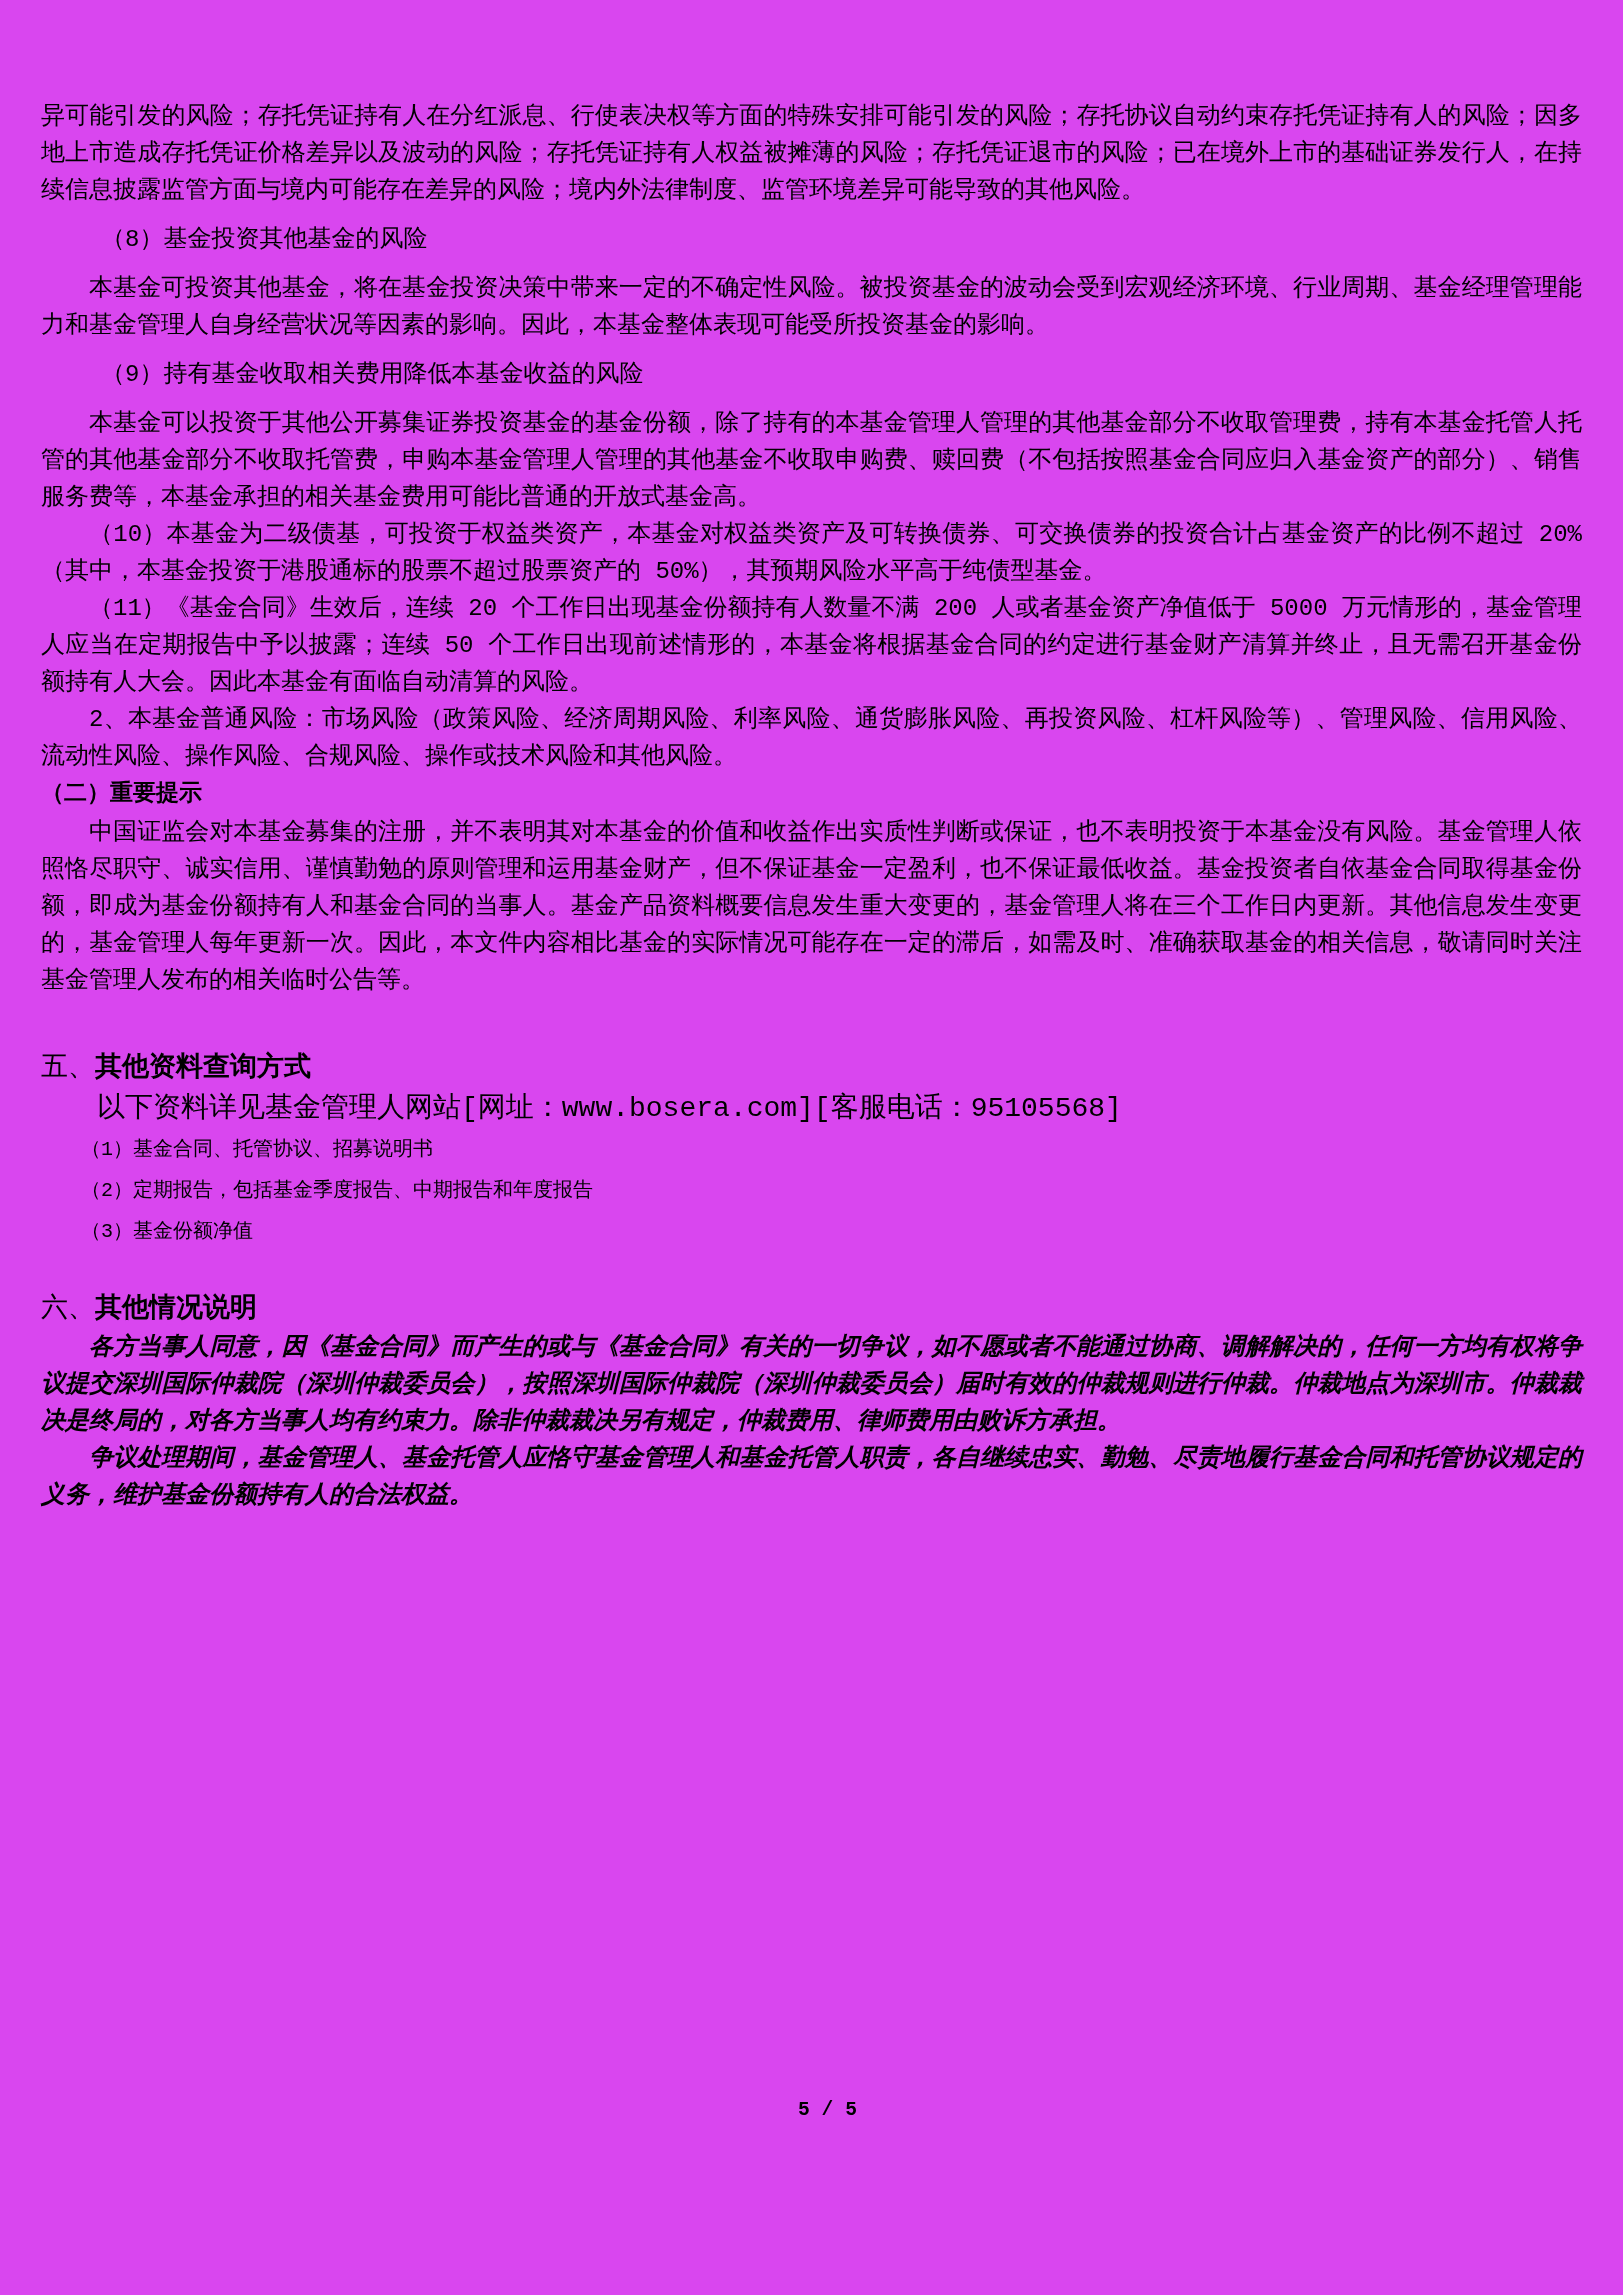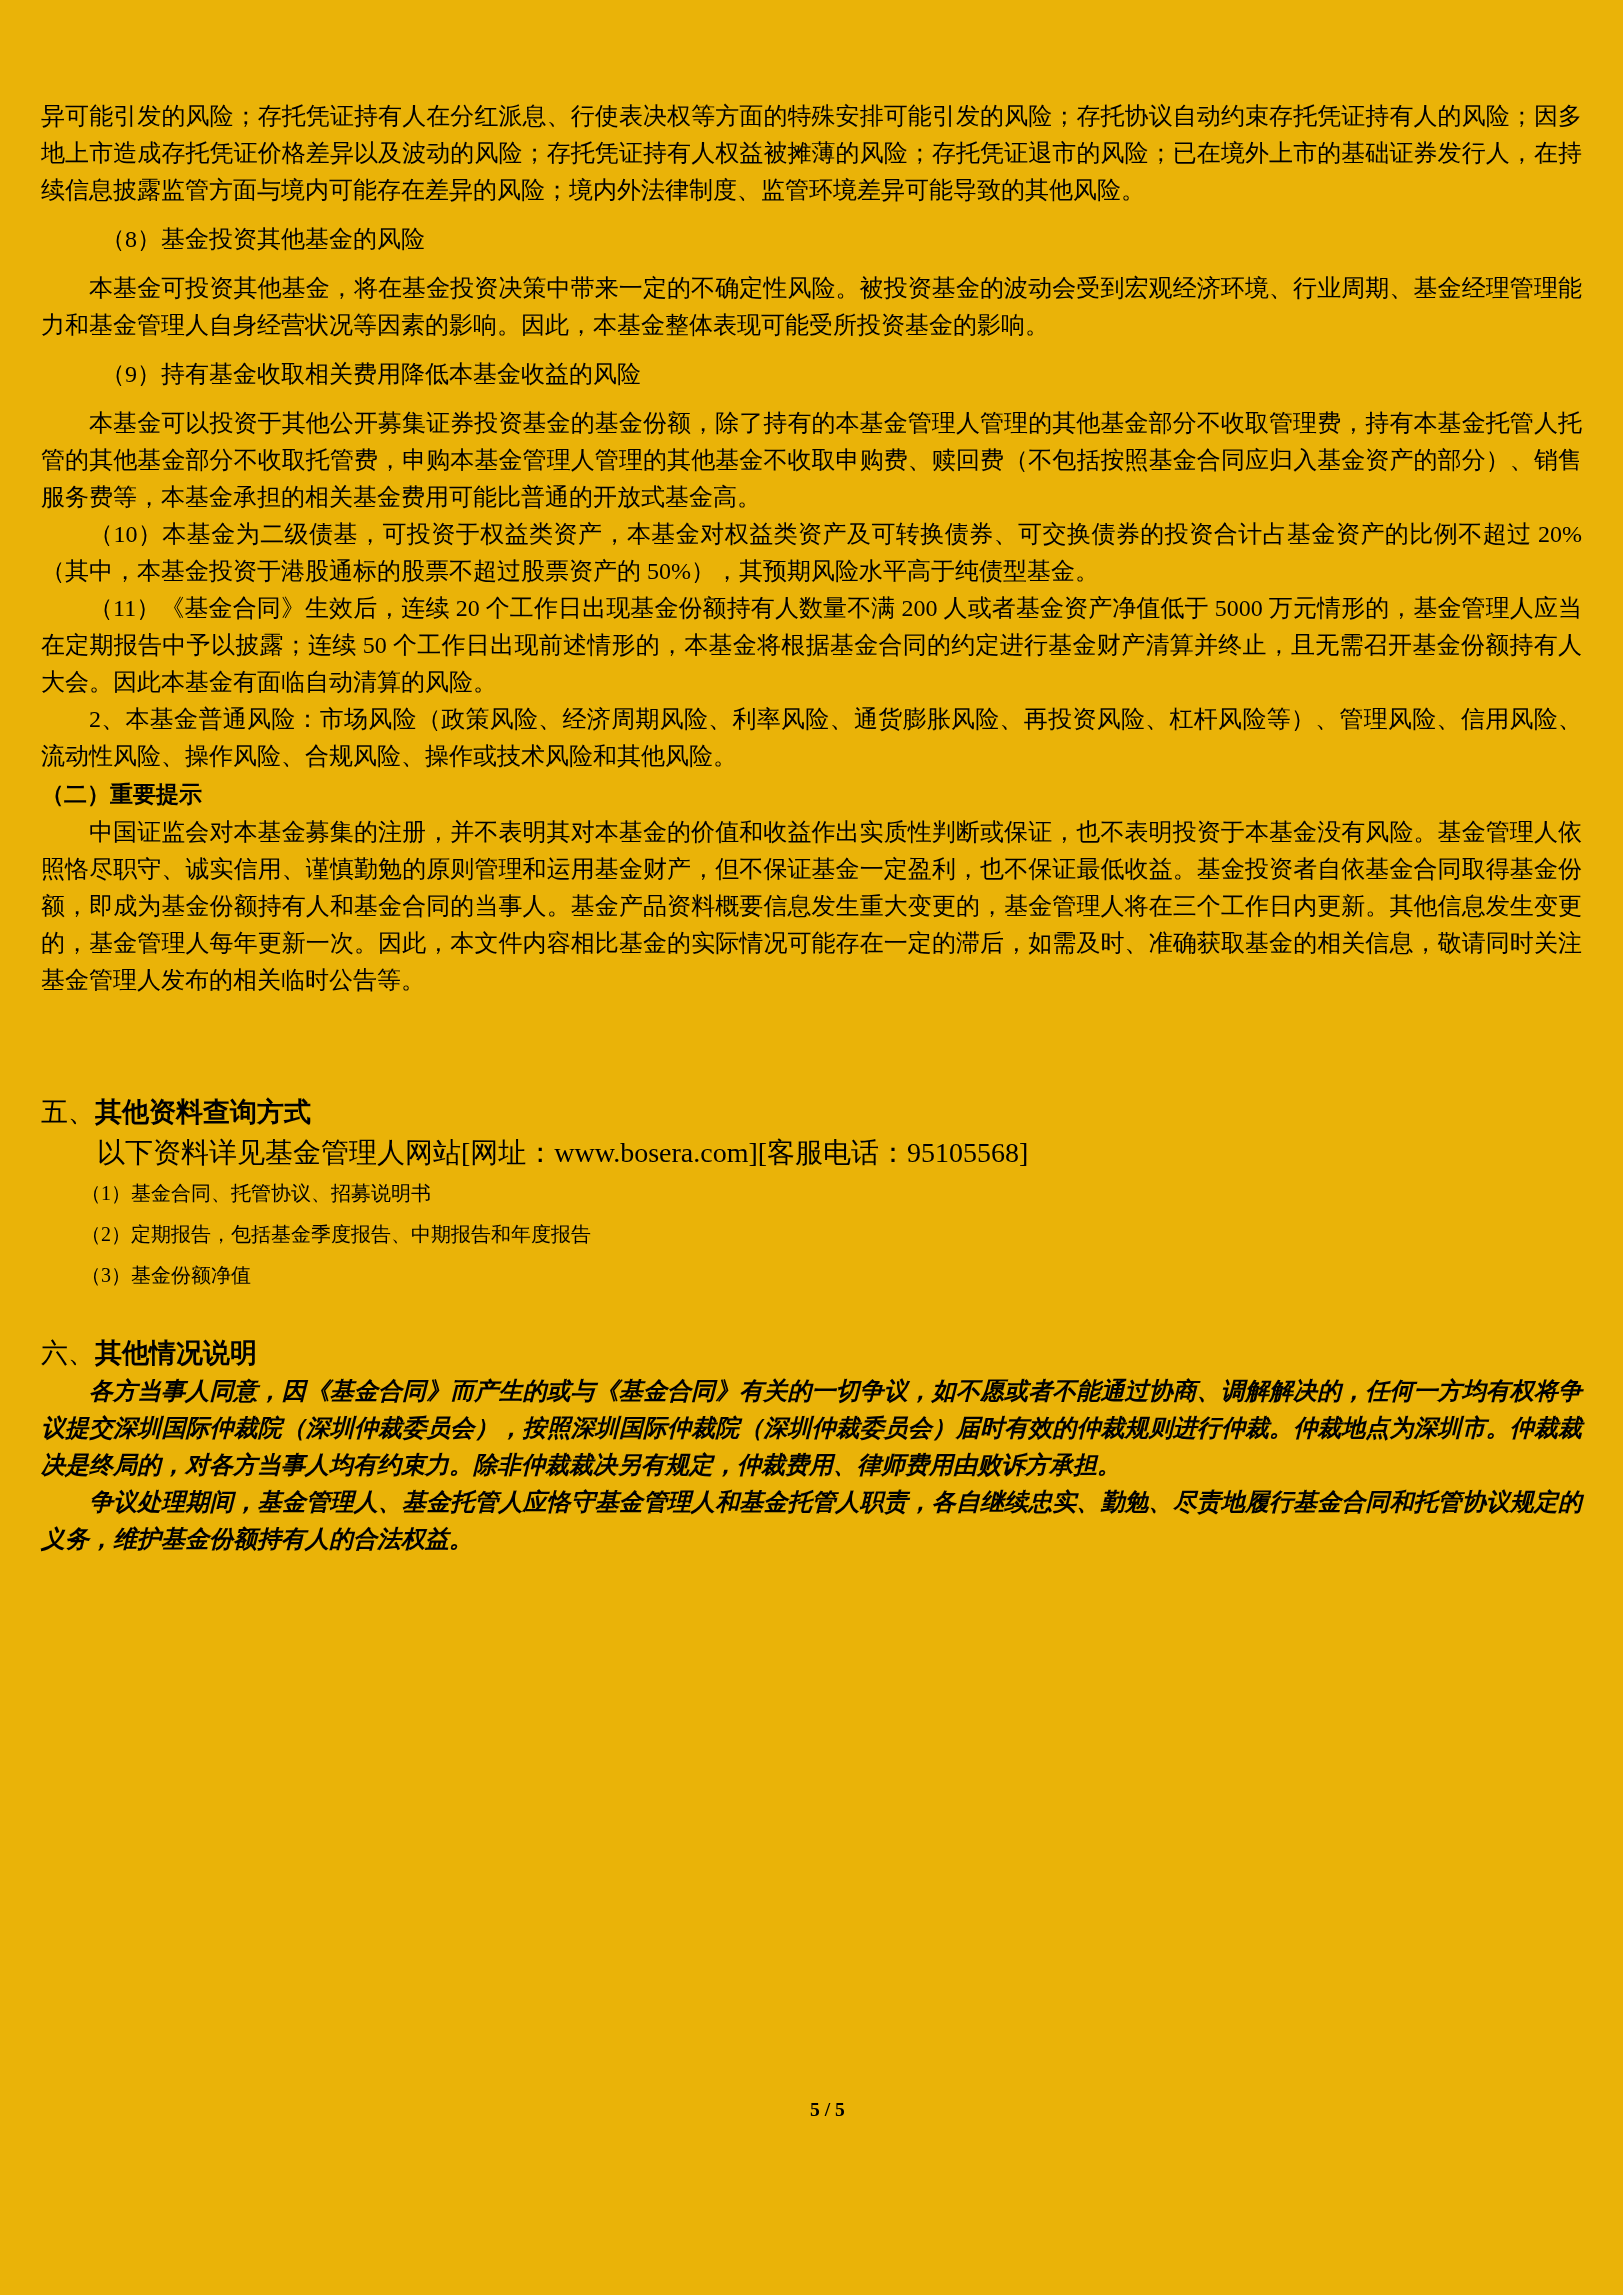--- a/index.html
+++ b/index.html
@@ -4,23 +4,23 @@
 <style>
   html, body {
     margin: 0;
     padding: 0;
     background: #ffffff;
   }
   .page {
     position: relative;
     width: 1623px;
     height: 2295px;
-    background: #eab308;
+    background: #d946ef;
     color: #000000;
-    font-family: Liberation Serif, serif;
+    font-family: Liberation Mono, monospace;
     box-sizing: border-box;
     overflow: hidden;
   }
   .content {
     position: absolute;
     left: 41px;
     top: 98px;
     width: 1541px;
   }
   .para {
@@ -48,21 +48,21 @@
     font-size: 27px;
     line-height: 39px;
     margin: 0;
   }
   .section-heading .num {
     font-weight: 400;
   }
   .section-heading .ttl {
     font-weight: 700;
   }
-  .sec5-heading { margin-top: 94px; }
+  .sec5-heading { margin-top: 50px; }
   .sec6-heading { margin-top: 38px; }
   .intro-line {
     font-size: 28px;
     line-height: 41px;
     text-indent: 2em;
     margin: 0;
   }
   .list-item {
     font-size: 20px;
     line-height: 41px;

